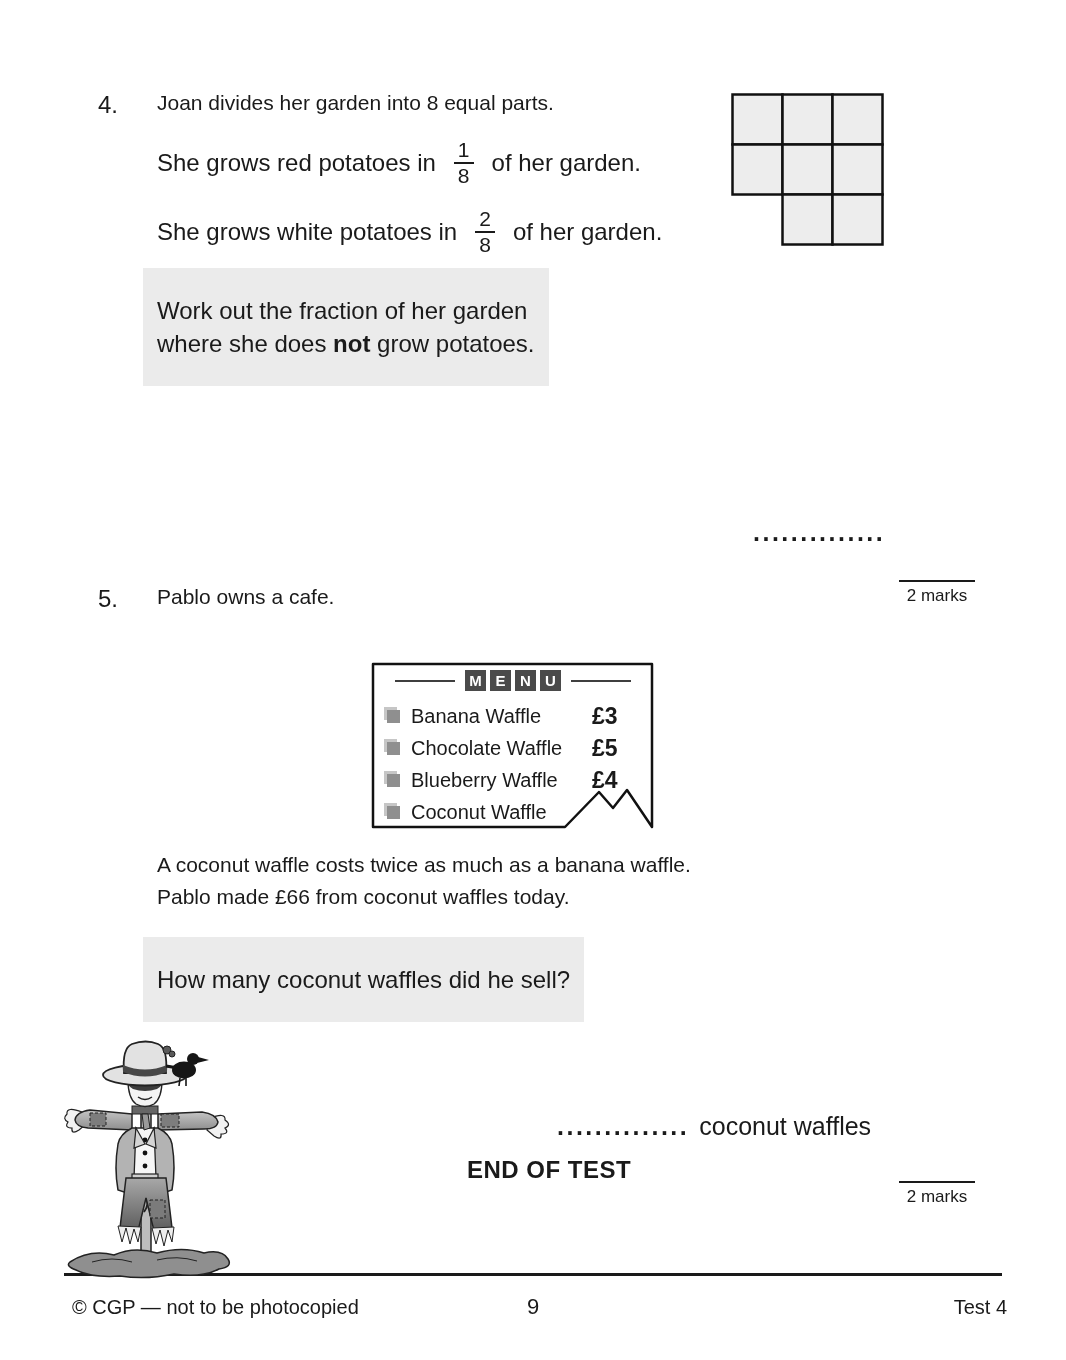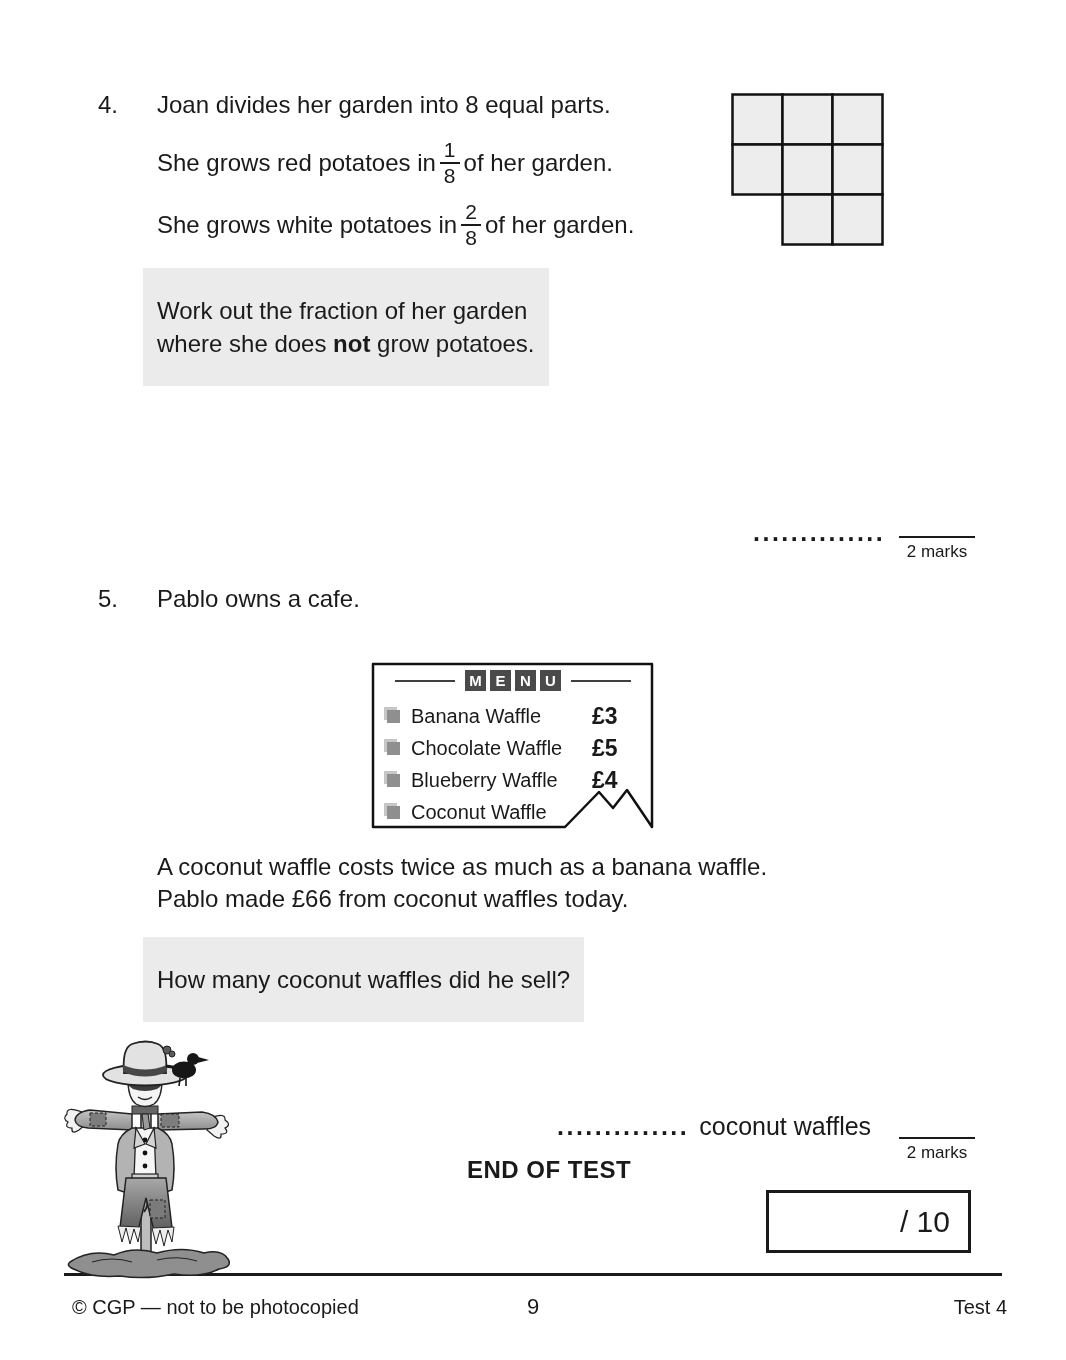--- a/index.html
+++ b/index.html
@@ -8,31 +8,31 @@
     --grid-cell-fill:#ededed;
     --menu-letter-bg:#4a4a4a;
   }
   *{margin:0;padding:0;box-sizing:border-box;}
   html,body{background:#fff;}
   body{font-family:"Liberation Sans", sans-serif;color:var(--ink);}
   .page{position:relative;width:1066px;height:1360px;background:#fff;overflow:hidden;}
 
   .abs{position:absolute;}
   .qnum{font-size:24px;}
-  .qline{font-size:24px;white-space:nowrap;}
-  .fracline{display:flex;align-items:center;gap:4px;font-size:24px;white-space:nowrap;}
+  .qline{font-size:21px;white-space:nowrap;}
+  .fracline{display:flex;align-items:center;gap:18px;font-size:24px;white-space:nowrap;}
   .frac{display:inline-flex;flex-direction:column;align-items:center;font-size:21px;line-height:1.12;}
   .frac .den{border-top:2px solid var(--ink);padding:0 4px;}
   .frac .num{padding:0 4px;}
 
   .highlight{background:var(--highlight-bg);padding:26px 14px;font-size:24px;line-height:33px;white-space:nowrap;}
   .bold{font-weight:700;}
 
   .dots{font-size:25px;font-weight:700;letter-spacing:2.5px;white-space:nowrap;}
-  .marksblock{width:76px;}
+  .marksblock{width:76px;margin-top:44px;}
   .marksblock .markline{height:0;border-top:2px solid var(--ink);}
   .marksblock .markslabel{font-size:17px;padding-top:4px;text-align:center;white-space:nowrap;}
 
   
   .menu-box{width:284px;height:170px;}
   .menu-border{position:absolute;left:0;top:0;}
   .menu-content{position:absolute;left:0;top:0;width:284px;}
   .menu-title{position:absolute;top:8px;left:0;width:100%;display:flex;align-items:center;justify-content:center;}
   .mline{width:60px;height:2px;background:#3f3f3f;margin:0 8px;}
   .mletter{width:21px;height:21px;margin:0 2px;background:var(--menu-letter-bg);color:#fff;
@@ -62,21 +62,21 @@
 
   <div class="abs fracline" style="left:157px;top:134px;height:58px;">
     <span>She grows red potatoes in</span>
     <span class="frac">
       <span class="num">1</span>
       <span class="den">8</span>
     </span>
     <span>of her garden.</span>
   </div>
 
-  <div class="abs fracline" style="left:157px;top:196px;height:58px;justify-content:space-between;">
+  <div class="abs fracline" style="left:157px;top:203px;height:58px;justify-content:space-between;">
     <span>She grows white potatoes in</span>
     <span class="frac">
       <span class="num">2</span>
       <span class="den">8</span>
     </span>
     <span>of her garden.</span>
   </div>
 
   <svg class="abs" style="left:731px;top:93px;" width="153" height="153" viewBox="0 0 153 153">
     <g fill="var(--grid-cell-fill)" stroke="#111" stroke-width="2.5">
@@ -221,22 +221,19 @@
     <span>coconut waffles</span>
   </div>
 
   <div class="abs marksblock" style="left:899px;top:1137px;">
     <div class="markline"></div>
     <div class="markslabel">2 marks</div>
   </div>
 
   <div class="abs endoftest" style="left:467px;top:1128px;margin-top:28px;">END OF TEST</div>
 
-  <div class="abs scorebox" style="left:766px;top:1190px;">
-    <span class="score">/ 10</span>
-  </div>
 
   <div class="abs rule" style="left:64px;top:1273px;width:938px;z-index:1;"></div>
   <div class="abs footer-text" style="left:72px;top:1296px;">© CGP — not to be photocopied</div>
   <div class="abs pageno" style="left:0;top:1294px;">9</div>
   <div class="abs footer-text" style="right:59px;top:1296px;">Test 4</div>
 
 </div>
 
 </body></html>

